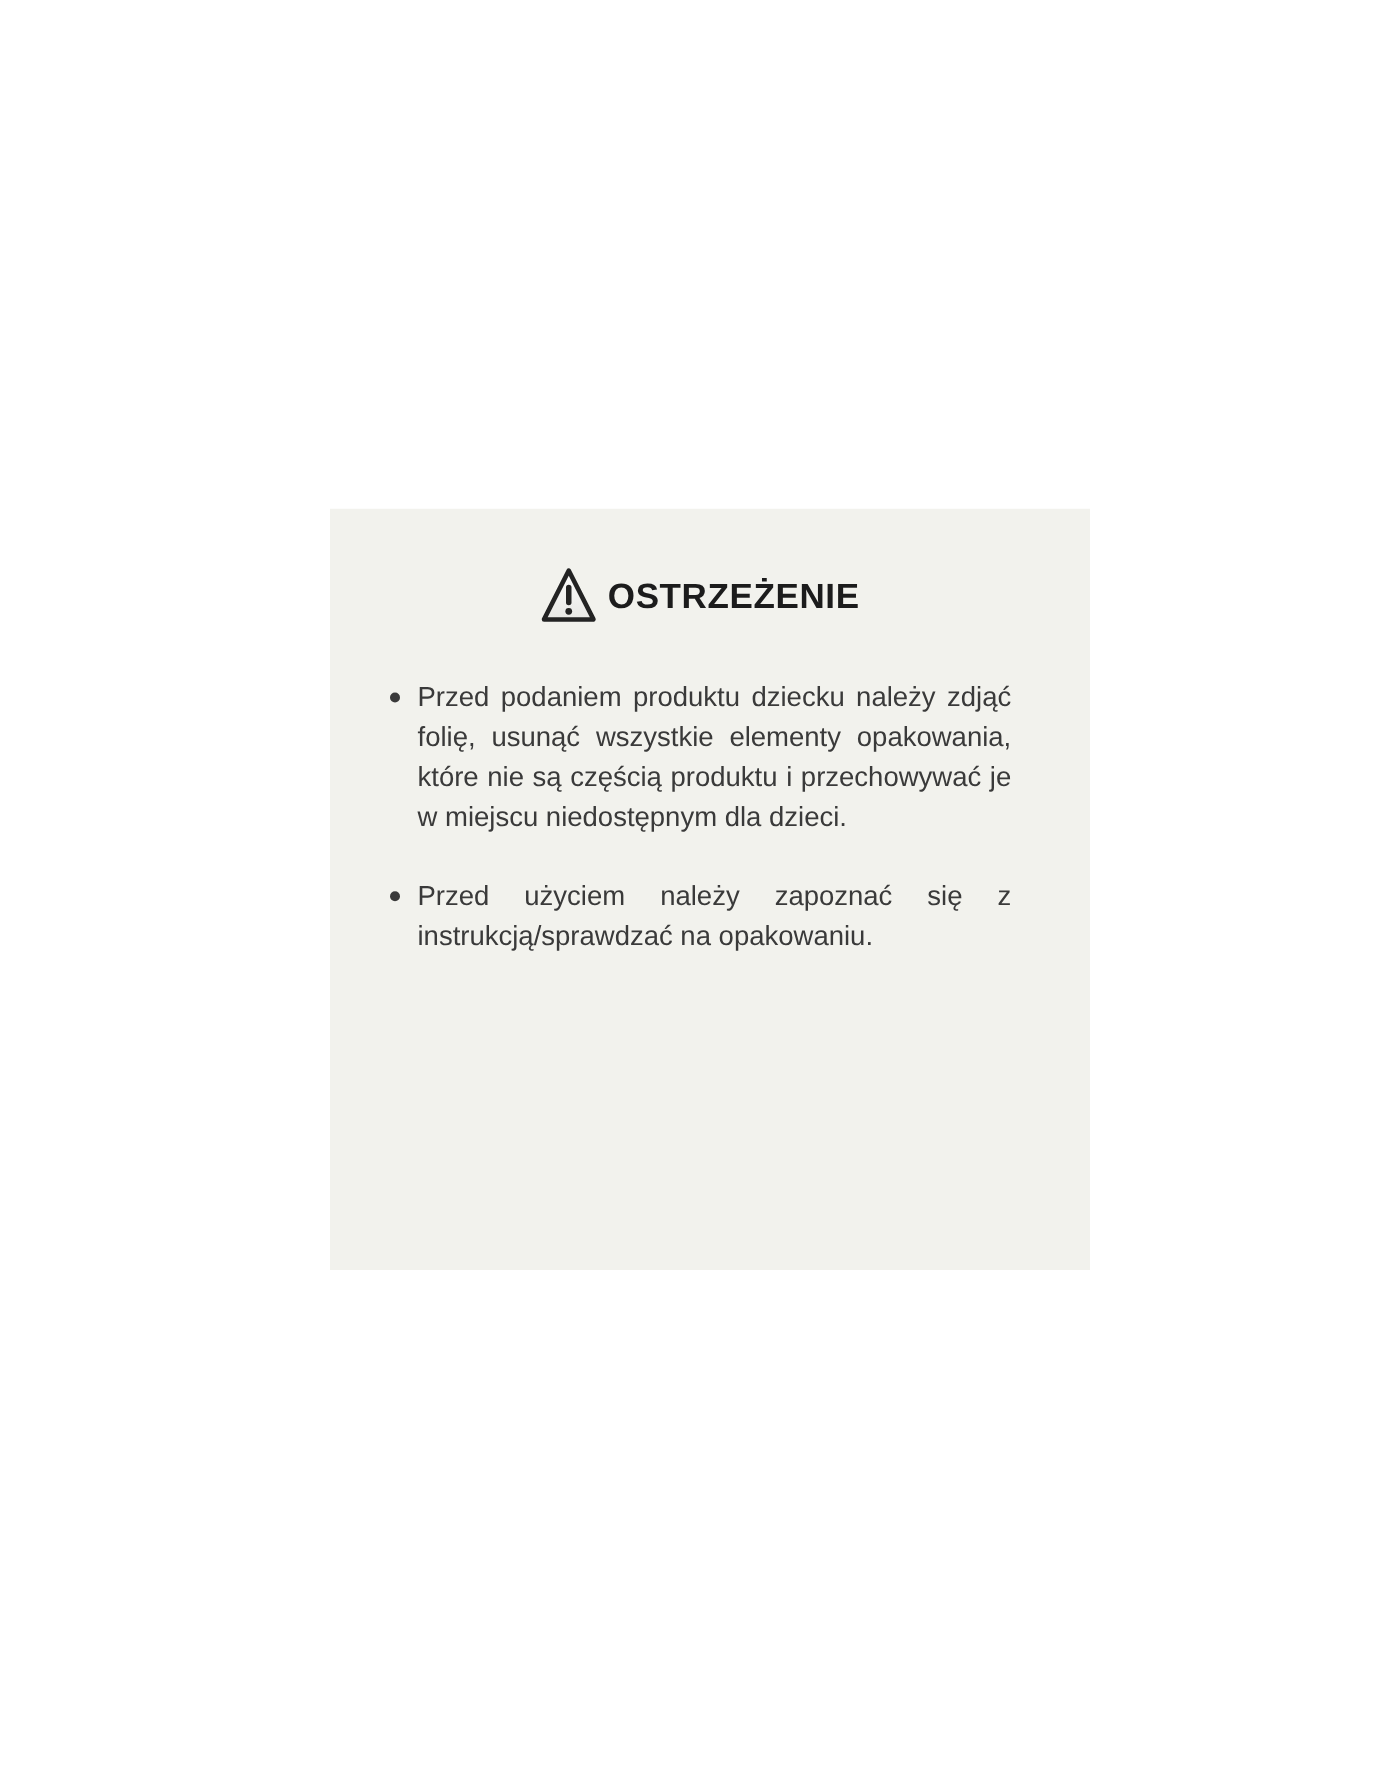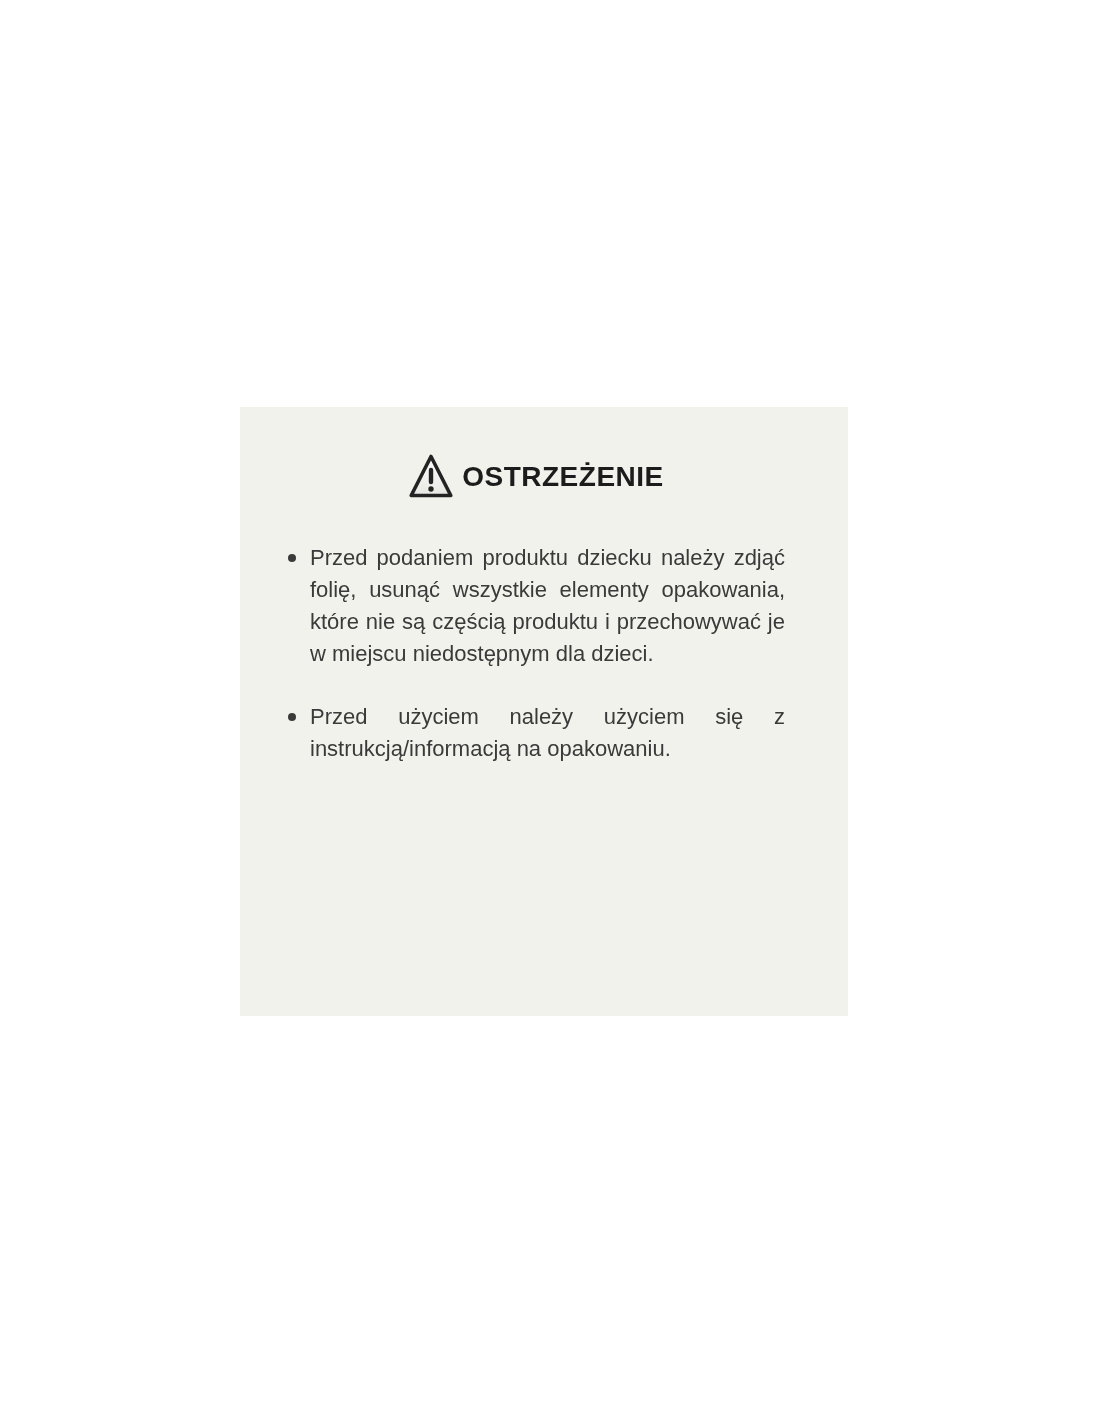--- a/index.html
+++ b/index.html
@@ -12,21 +12,21 @@
   .page {
     position: relative;
     width: 1100px;
     height: 1422px;
     background: var(--page-bg, #ffffff);
     overflow: hidden;
   }
 
   .card {
     position: absolute;
-    left: 240px;
+    left: 264px;
     top: 407px;
     width: 608px;
     height: 609px;
     background: var(--card-bg, #f2f2ed);
     padding-top: 45px;
   }
 
   .heading-row {
     display: flex;
     align-items: center;
@@ -116,18 +116,18 @@
       <div class="heading">OSTRZEŻENIE</div>
     </div>
 
     <ul class="bullet-list">
       <li class="bullet-item">
         <span class="bullet-dot"></span>
         <span>Przed podaniem produktu dziecku należy zdjąć folię, usunąć wszystkie elementy opakowania, które nie są częścią produktu i przechowywać je w miejscu niedostępnym dla dzieci.</span>
       </li>
       <li class="bullet-item">
         <span class="bullet-dot"></span>
-        <span>Przed użyciem należy użyciem się z instrukcją/informacją na opakowaniu.</span>
+        <span>Przed użyciem należy zapoznać się z instrukcją/sprawdzać na opakowaniu.</span>
       </li>
     </ul>
 
   </div>
 </div>
 
 </body></html>

